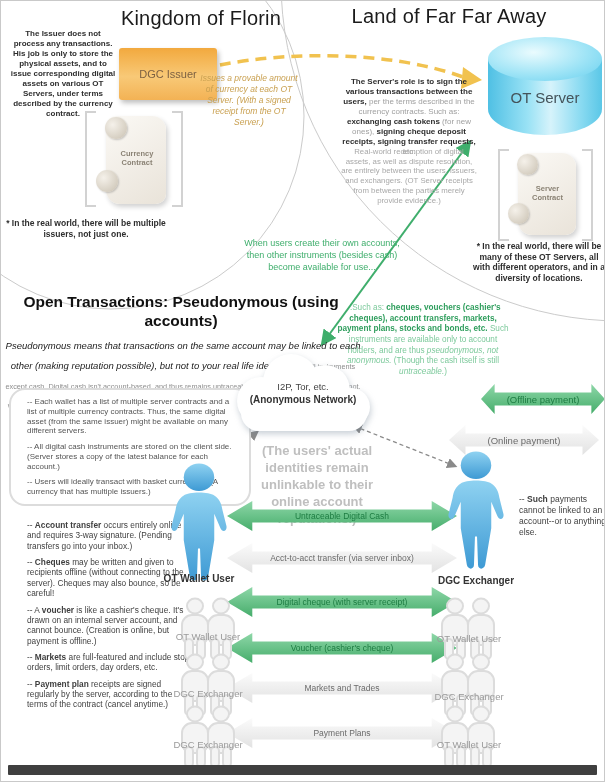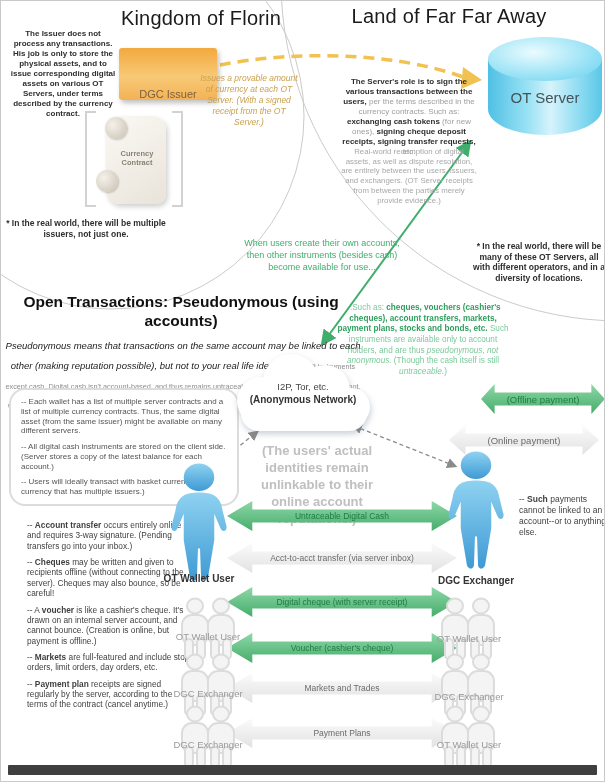--- a/index.html
+++ b/index.html
@@ -9,21 +9,21 @@
   .b{font-weight:bold;}
   .i{font-style:italic;}
   .title{font-size:20px;color:#1b1b1b;letter-spacing:.2px;}
   .note{font-size:8px;line-height:1.25;color:#2e2e2e;}
   .graytxt{color:#a0a0a0;}
   .greentxt{color:#3fae6c;}
   .lightgreen{color:#7cc99b;}
   .boldgreen{color:#2f9e5d;font-weight:bold;}
 
   
-  .issuer-box{display:flex;align-items:flex-end;justify-content:center;
+  .issuer-box{display:flex;align-items:center;justify-content:center;
     background:linear-gradient(180deg,#f2a93e 0%,#f8c977 55%,#f3b254 100%);
     border-radius:3px;box-shadow:2px 3px 5px rgba(0,0,0,.25);
     font-size:11px;color:#7d6142;}
 
   
   .cyl-top{position:absolute;top:0;left:0;width:114px;height:44px;border-radius:50%;
     background:radial-gradient(ellipse at 40% 35%,#eafbfe 0%,#9fe4f6 55%,#66cfee 100%);}
   .cyl-body{position:absolute;top:22px;left:0;width:114px;height:76px;
     background:linear-gradient(90deg,#4fc0e4 0%,#9ae2f5 35%,#d6f3fb 55%,#8edcf2 80%,#5ac7e7 100%);
     border-radius:0 0 50% 50%/0 0 26px 26px;}
@@ -42,21 +42,21 @@
   .bracket.r{border:2.5px solid #d2d2d2;border-left:none;}
 
   
   .dbl-arrow{position:absolute;display:flex;align-items:center;justify-content:center;height:30px;
     clip-path:polygon(0 50%,11% 0,11% 28%,89% 28%,89% 0,100% 50%,89% 100%,89% 72%,11% 72%,11% 100%);
     font-size:8.5px;}
   .dbl-arrow.green{background:linear-gradient(180deg,#8ed7a8,#46ad6b);color:#1d7c42;}
   .dbl-arrow.gray{background:linear-gradient(180deg,#fbfbfb,#e2e2e2);color:#6b6b6b;}
 
   
-  .wallet-box{border:2px solid #dcdcdc;border-radius:16px;padding:7px 10px;
+  .wallet-box{border:2px solid #dcdcdc;border-radius:16px;padding:7px 16px;
     font-size:8px;line-height:1.22;color:#555;background:#fff;}
   .wallet-box p{margin:0 0 6px 0;}
 
   .feature-list{display:flex;flex-direction:column;gap:6px;font-size:8.3px;line-height:1.25;color:#3f3f3f;}
   .actor-label{position:absolute;text-align:center;font-size:10px;}
   .actor-label.main{font-weight:bold;color:#333;}
   .actor-label.ghost{color:#9a9a9a;font-size:9.5px;}
   .cloud-label{position:absolute;text-align:center;line-height:1.3;}
   .bottom-bar{position:absolute;left:7px;top:764px;width:589px;height:10px;background:#3f3f3f;border-radius:1px;}
 </style>
@@ -109,20 +109,28 @@
     <span class="b">The Server's role is to sign the various transactions between the users,</span><span class="graytxt"> per the terms described in the currency contracts. Such as: </span><span class="b">exchanging cash tokens</span><span class="graytxt"> (for new ones), </span><span class="b">signing cheque deposit receipts, signing transfer requests,</span><span class="graytxt"> etc.</span>
   </div>
   <div class="abs c" style="left:340px;top:146px;width:136px;font-size:7.8px;line-height:1.25;color:#a8a8a8;">Real-world redemption of digital assets, as well as dispute resolution, are entirely between the users, issuers, and exchangers. (OT Server receipts from between the parties merely provide evidence.)</div>
 
   <div class="abs" style="left:487px;top:36px;width:129px;height:100px;">
     <div class="cyl-body"></div>
     <div class="cyl-top"></div>
     <div class="cyl-label">OT Server</div>
   </div>
 
+  <div class="abs" style="left:497px;top:145px;width:95px;height:95px;">
+    <div class="bracket l" style="left:0;top:3px;height:88px;"></div>
+    <div class="bracket r" style="right:0;top:3px;height:88px;"></div>
+    <div class="scroll-body" style="left:20px;top:7px;width:58px;height:82px;"></div>
+    <div class="roll" style="left:19px;top:8px;width:21px;height:21px;"></div>
+    <div class="roll" style="left:10px;top:57px;width:21px;height:21px;"></div>
+    <div class="scroll-label" style="left:23px;top:38px;width:53px;">Server Contract</div>
+  </div>
   <div class="abs note b c" style="left:472px;top:240px;width:132px;font-size:8.5px;">* In the real world, there will be many of these OT Servers, all with different operators, and in a diversity of locations.</div>
 
   <div class="abs c greentxt" style="left:240px;top:236px;width:162px;font-size:9px;line-height:1.35;">When users create their own accounts, then other instruments (besides cash) become available for use...</div>
   <div class="abs c" style="left:336px;top:302px;width:172px;font-size:8.2px;line-height:1.3;">
     <span class="lightgreen">...Such as: </span><span class="boldgreen">cheques, vouchers (cashier's cheques), account transfers, markets, payment plans, stocks and bonds, etc.</span><span class="lightgreen"> Such instruments are available only to account holders, and are thus </span><span class="lightgreen i">pseudonymous, not anonymous.</span><span class="lightgreen"> (Though the cash itself is still </span><span class="lightgreen i">untraceable.</span><span class="lightgreen">)</span>
   </div>
 
   <div class="abs b c" style="left:12px;top:291px;width:336px;font-size:15.5px;line-height:1.25;color:#111;">Open Transactions: Pseudonymous (using accounts)</div>
   <div class="abs c" style="left:4px;top:333px;width:356px;line-height:1.25;">
     <span class="i" style="font-size:9.5px;color:#222;">Pseudonymous means that transactions on the same account may be linked to each other (making reputation possible), but not to your real life identity.</span>

